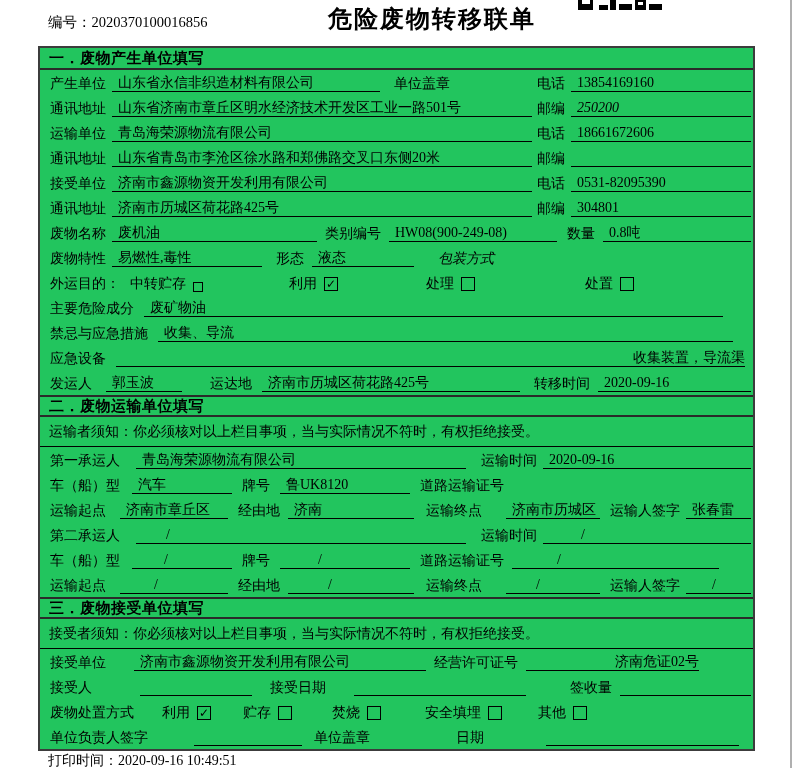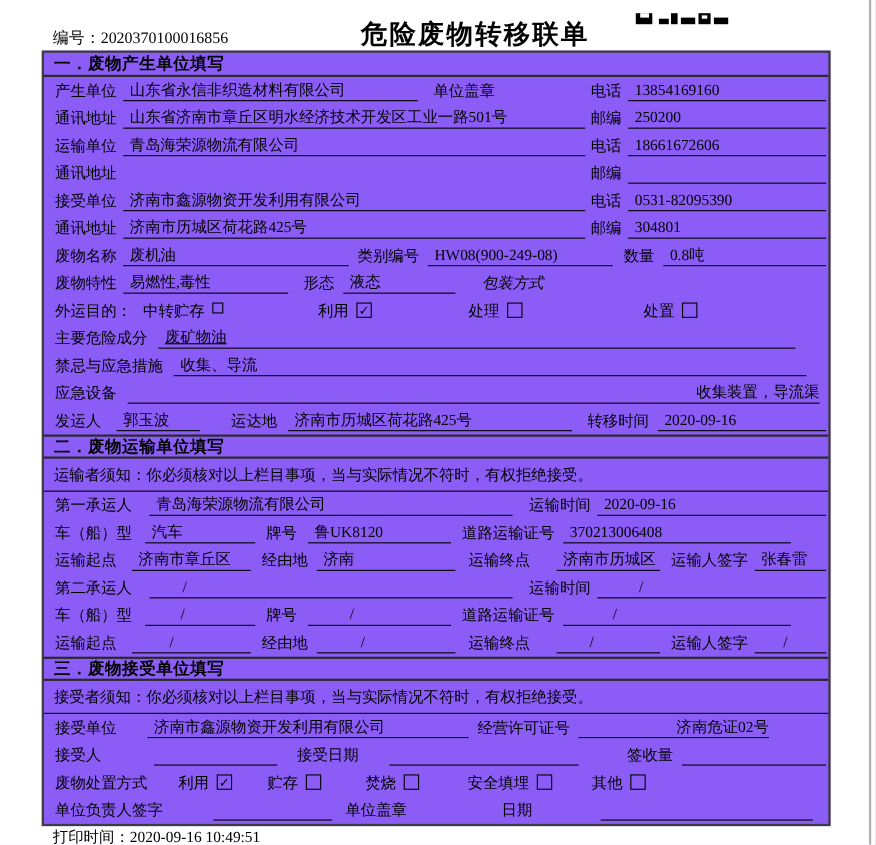--- a/index.html
+++ b/index.html
@@ -1,42 +1,42 @@
 <!DOCTYPE html>
 <html><head>
 <meta charset="utf-8">
 <style>
   html,body{margin:0;padding:0;}
   body{background:#fff;}
   .page{position:relative;width:796px;height:768px;background:#ffffff;overflow:hidden;
         font-family:"Liberation Serif","DejaVu Serif",serif;color:#000;}
   .page-edge{position:absolute;left:790px;top:0;width:2px;height:768px;background:#b0b0b0;}
   
-  .doc-header{position:absolute;left:0;top:12px;width:796px;height:46px;}
+  .doc-header{position:absolute;left:0;top:0;width:796px;height:46px;}
   .serial{position:absolute;left:48px;top:13px;font-size:14.5px;white-space:nowrap;}
   .doc-title{position:absolute;left:328px;top:3px;font-size:24px;font-weight:bold;letter-spacing:2px;white-space:nowrap;}
   .qr{position:absolute;left:578px;top:0;width:84px;height:10px;}
   .qr div{position:absolute;background:#000;}
   
   .form{position:absolute;left:38px;top:46px;width:717px;height:705px;box-sizing:border-box;
-        border:2px solid #3c3c3c;background:#8b5cf6;}
+        border:2px solid #3c3c3c;background:#22c55e;}
   .sec-h{height:22px;box-sizing:border-box;display:flex;align-items:center;padding-left:9px;
          font-size:15px;font-weight:bold;border-bottom:2px solid #2a2a2a;letter-spacing:0.5px;}
   .sec-h.mid{border-top:2px solid #2a2a2a;}
   .notice{height:30px;box-sizing:border-box;display:flex;align-items:center;padding-left:9px;
           font-size:14px;border-bottom:1px solid #000;white-space:nowrap;}
   .row{display:flex;align-items:flex-end;height:25px;box-sizing:border-box;
        padding:0 2px 3px 10px;font-size:14px;}
   .lbl{flex:none;white-space:nowrap;line-height:17px;}
   .u{border-bottom:1px solid #000;box-sizing:border-box;white-space:nowrap;overflow:visible;
      height:18px;line-height:17px;padding-left:6px;flex:none;}
   .fill{flex:1;}
   .mla{margin-left:auto;}
   
-  .opt{display:flex;align-items:flex-start;flex:none;white-space:nowrap;line-height:17px;}
+  .opt{display:flex;align-items:flex-end;flex:none;white-space:nowrap;line-height:17px;}
   .cb{display:inline-flex;align-items:center;justify-content:center;width:12px;height:12px;
       border:1.5px solid #000;box-sizing:content-box;margin-left:7px;margin-bottom:1px;
       font-family:"DejaVu Sans",sans-serif;font-size:12px;font-weight:bold;line-height:12px;}
   .cb.sm{width:8px;height:8px;margin-bottom:0;}
   
   .print-time{position:absolute;left:48px;top:752px;font-size:14px;white-space:nowrap;}
 </style>
 </head>
 <body>
 
@@ -69,32 +69,33 @@
       <span class="u" style="width:268px;margin-left:6px;">山东省永信非织造材料有限公司</span>
       <span class="lbl" style="margin-left:14px;">单位盖章</span>
       <span class="lbl mla">电话</span>
       <span class="u" style="width:180px;margin-left:6px;">13854169160</span>
     </div>
 
     <div class="row">
       <span class="lbl">通讯地址</span>
       <span class="u" style="width:420px;margin-left:6px;">山东省济南市章丘区明水经济技术开发区工业一路501号</span>
       <span class="lbl mla">邮编</span>
-      <span class="u" style="width:180px;margin-left:6px;">250200</span>
+      <span class="u" style="width:180px;margin-left:6px;font-style:italic;">250200</span>
     </div>
 
     <div class="row">
       <span class="lbl">运输单位</span>
       <span class="u" style="width:420px;margin-left:6px;">青岛海荣源物流有限公司</span>
       <span class="lbl mla">电话</span>
       <span class="u" style="width:180px;margin-left:6px;">18661672606</span>
     </div>
 
     <div class="row">
       <span class="lbl">通讯地址</span>
+      <span class="u" style="width:420px;margin-left:6px;">山东省青岛市李沧区徐水路和郑佛路交叉口东侧20米</span>
       <span class="lbl mla">邮编</span>
       <span class="u" style="width:180px;margin-left:6px;"></span>
     </div>
 
     <div class="row">
       <span class="lbl">接受单位</span>
       <span class="u" style="width:420px;margin-left:6px;">济南市鑫源物资开发利用有限公司</span>
       <span class="lbl mla">电话</span>
       <span class="u" style="width:180px;margin-left:6px;">0531-82095390</span>
     </div>
@@ -140,21 +141,21 @@
         <span class="cb"></span>
       </span>
       <span class="opt" style="margin-left:110px;">
         <span>处置</span>
         <span class="cb"></span>
       </span>
     </div>
 
     <div class="row">
       <span class="lbl">主要危险成分</span>
-      <span class="u fill" style="margin-left:10px;margin-right:28px;text-decoration:underline;">废矿物油</span>
+      <span class="u fill" style="margin-left:10px;margin-right:28px;">废矿物油</span>
     </div>
 
     <div class="row">
       <span class="lbl">禁忌与应急措施</span>
       <span class="u fill" style="margin-left:10px;margin-right:18px;">收集、导流</span>
     </div>
 
     <div class="row">
       <span class="lbl">应急设备</span>
       <span class="u fill" style="margin-left:10px;margin-right:6px;text-align:right;">收集装置，导流渠</span>
@@ -182,21 +183,20 @@
       <span class="lbl mla">运输时间</span>
       <span class="u" style="width:208px;margin-left:6px;">2020-09-16</span>
     </div>
 
     <div class="row">
       <span class="lbl">车（船）型</span>
       <span class="u" style="width:100px;margin-left:12px;">汽车</span>
       <span class="lbl" style="margin-left:10px;">牌号</span>
       <span class="u" style="width:130px;margin-left:10px;">鲁UK8120</span>
       <span class="lbl" style="margin-left:10px;">道路运输证号</span>
-      <span class="u fill" style="margin-left:8px;margin-right:32px;">370213006408</span>
     </div>
 
     <div class="row">
       <span class="lbl">运输起点</span>
       <span class="u" style="width:108px;margin-left:14px;">济南市章丘区</span>
       <span class="lbl" style="margin-left:10px;">经由地</span>
       <span class="u" style="width:126px;margin-left:8px;">济南</span>
       <span class="lbl" style="margin-left:12px;">运输终点</span>
       <span class="u" style="width:94px;margin-left:24px;">济南市历城区</span>
       <span class="lbl" style="margin-left:10px;">运输人签字</span>

